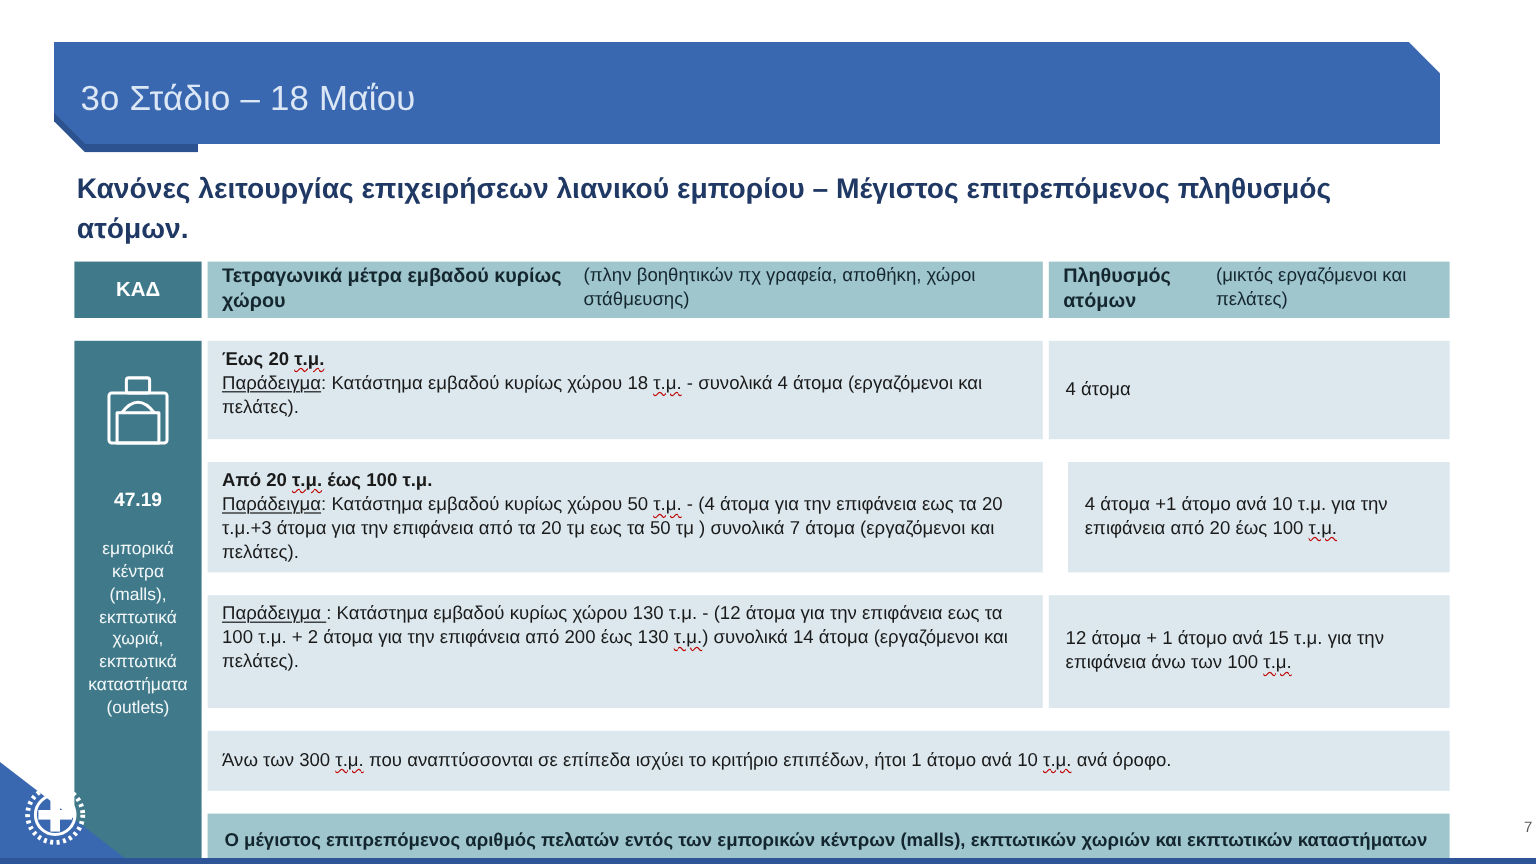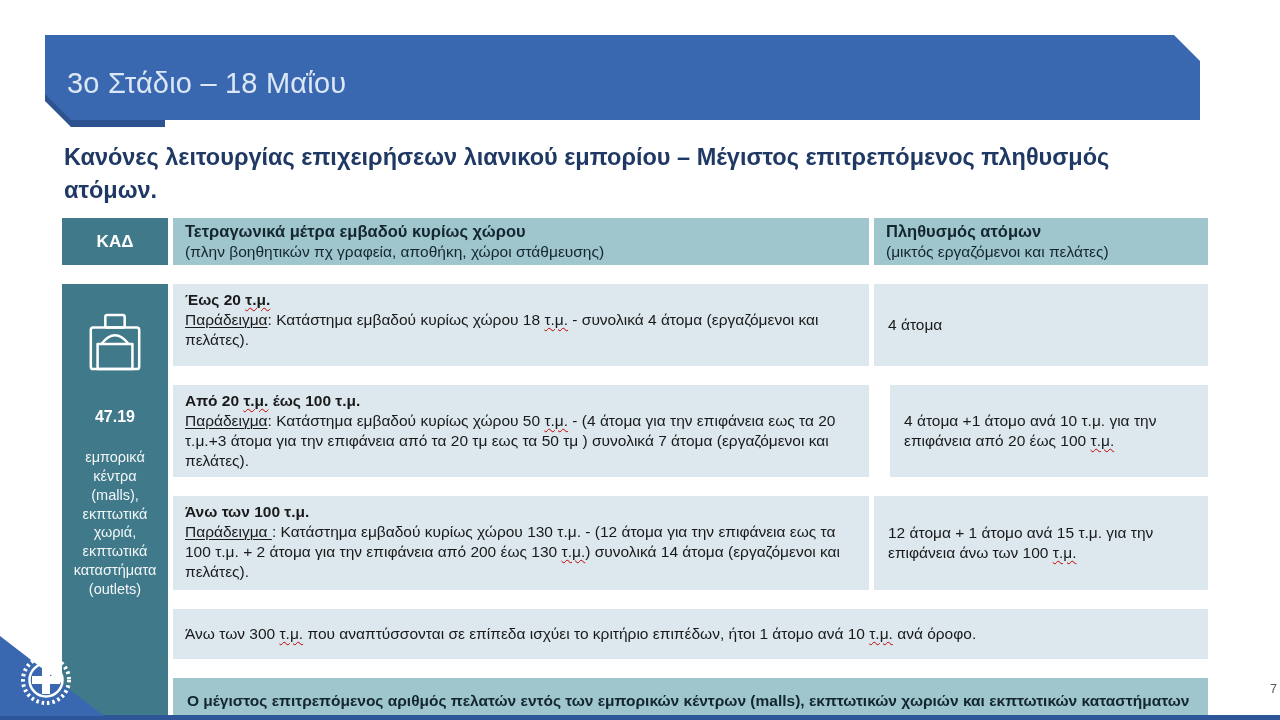--- a/index.html
+++ b/index.html
@@ -41,21 +41,21 @@
     position:absolute; left:62px; top:218px; width:1146px; z-index:3;
     display:grid; grid-template-columns:106px 696px 334px;
     grid-template-rows:47px 82px 92px 94px 50px 68px; gap:19px 5px;
   }
   .hdr-kad{
     grid-row:1; grid-column:1; background:var(--c-teal-dark); color:#fff;
     font-weight:bold; font-size:17px; display:flex; align-items:center; justify-content:center;
   }
   .hdr-cell{
     background:var(--c-teal-light); color:#14262e; font-size:15.5px; line-height:1.3;
-    padding:2px 12px; display:flex; flex-direction:column; justify-content:center;
+    padding:2px 12px; display:flex; flex-direction:row; justify-content:center;
   }
   .hdr-area{grid-row:1; grid-column:2;}
   .hdr-pop{grid-row:1; grid-column:3;}
   .hdr-title{font-weight:bold; font-size:16.5px;}
 
   .kad-col{
     grid-row:2/7; grid-column:1; background:var(--c-teal-dark); color:#f2f7f8;
     display:flex; flex-direction:column; align-items:center; padding-top:28px; text-align:center;
   }
   .kad-code{margin-top:32px; font-weight:bold; font-size:16px; color:#fff;}
@@ -137,21 +137,20 @@
 
     <div class="cell left-cell r2l">
       <div class="cell-heading"><span>Από 20 </span><span class="sq">τ.μ.</span><span> έως 100 τ.μ.</span></div>
       <div><span class="u">Παράδειγμα</span><span>: Κατάστημα εμβαδού κυρίως χώρου 50 </span><span class="sq">τ.μ.</span><span> - (4 άτομα για την επιφάνεια εως τα 20 τ.μ.+3 άτομα για την επιφάνεια από τα 20 τμ εως τα 50 τμ ) συνολικά 7 άτομα (εργαζόμενοι και πελάτες).</span></div>
     </div>
     <div class="cell pop-cell r2r">
       <div><span>4 άτομα +1 άτομο ανά 10 τ.μ. για την επιφάνεια από 20 έως 100 </span><span class="sq">τ.μ.</span></div>
     </div>
 
     <div class="cell left-cell r3l">
-      <div class="cell-heading"><span>Άνω των 100 τ.μ.</span></div>
       <div><span class="u">Παράδειγμα </span><span>: Κατάστημα εμβαδού κυρίως χώρου 130 τ.μ. - (12 άτομα για την επιφάνεια εως τα 100 τ.μ. + 2 άτομα για την επιφάνεια από 200 έως 130 </span><span class="sq">τ.μ.</span><span>) συνολικά 14 άτομα (εργαζόμενοι και πελάτες).</span></div>
     </div>
     <div class="cell pop-cell r3r">
       <div><span>12 άτομα + 1 άτομο ανά 15 τ.μ. για την επιφάνεια άνω των 100 </span><span class="sq">τ.μ.</span></div>
     </div>
 
     <div class="note-levels">
       <div><span>Άνω των 300 </span><span class="sq">τ.μ.</span><span> που αναπτύσσονται σε επίπεδα ισχύει το κριτήριο επιπέδων, ήτοι 1 άτομο ανά 10 </span><span class="sq">τ.μ.</span><span> ανά όροφο.</span></div>
     </div>
 

